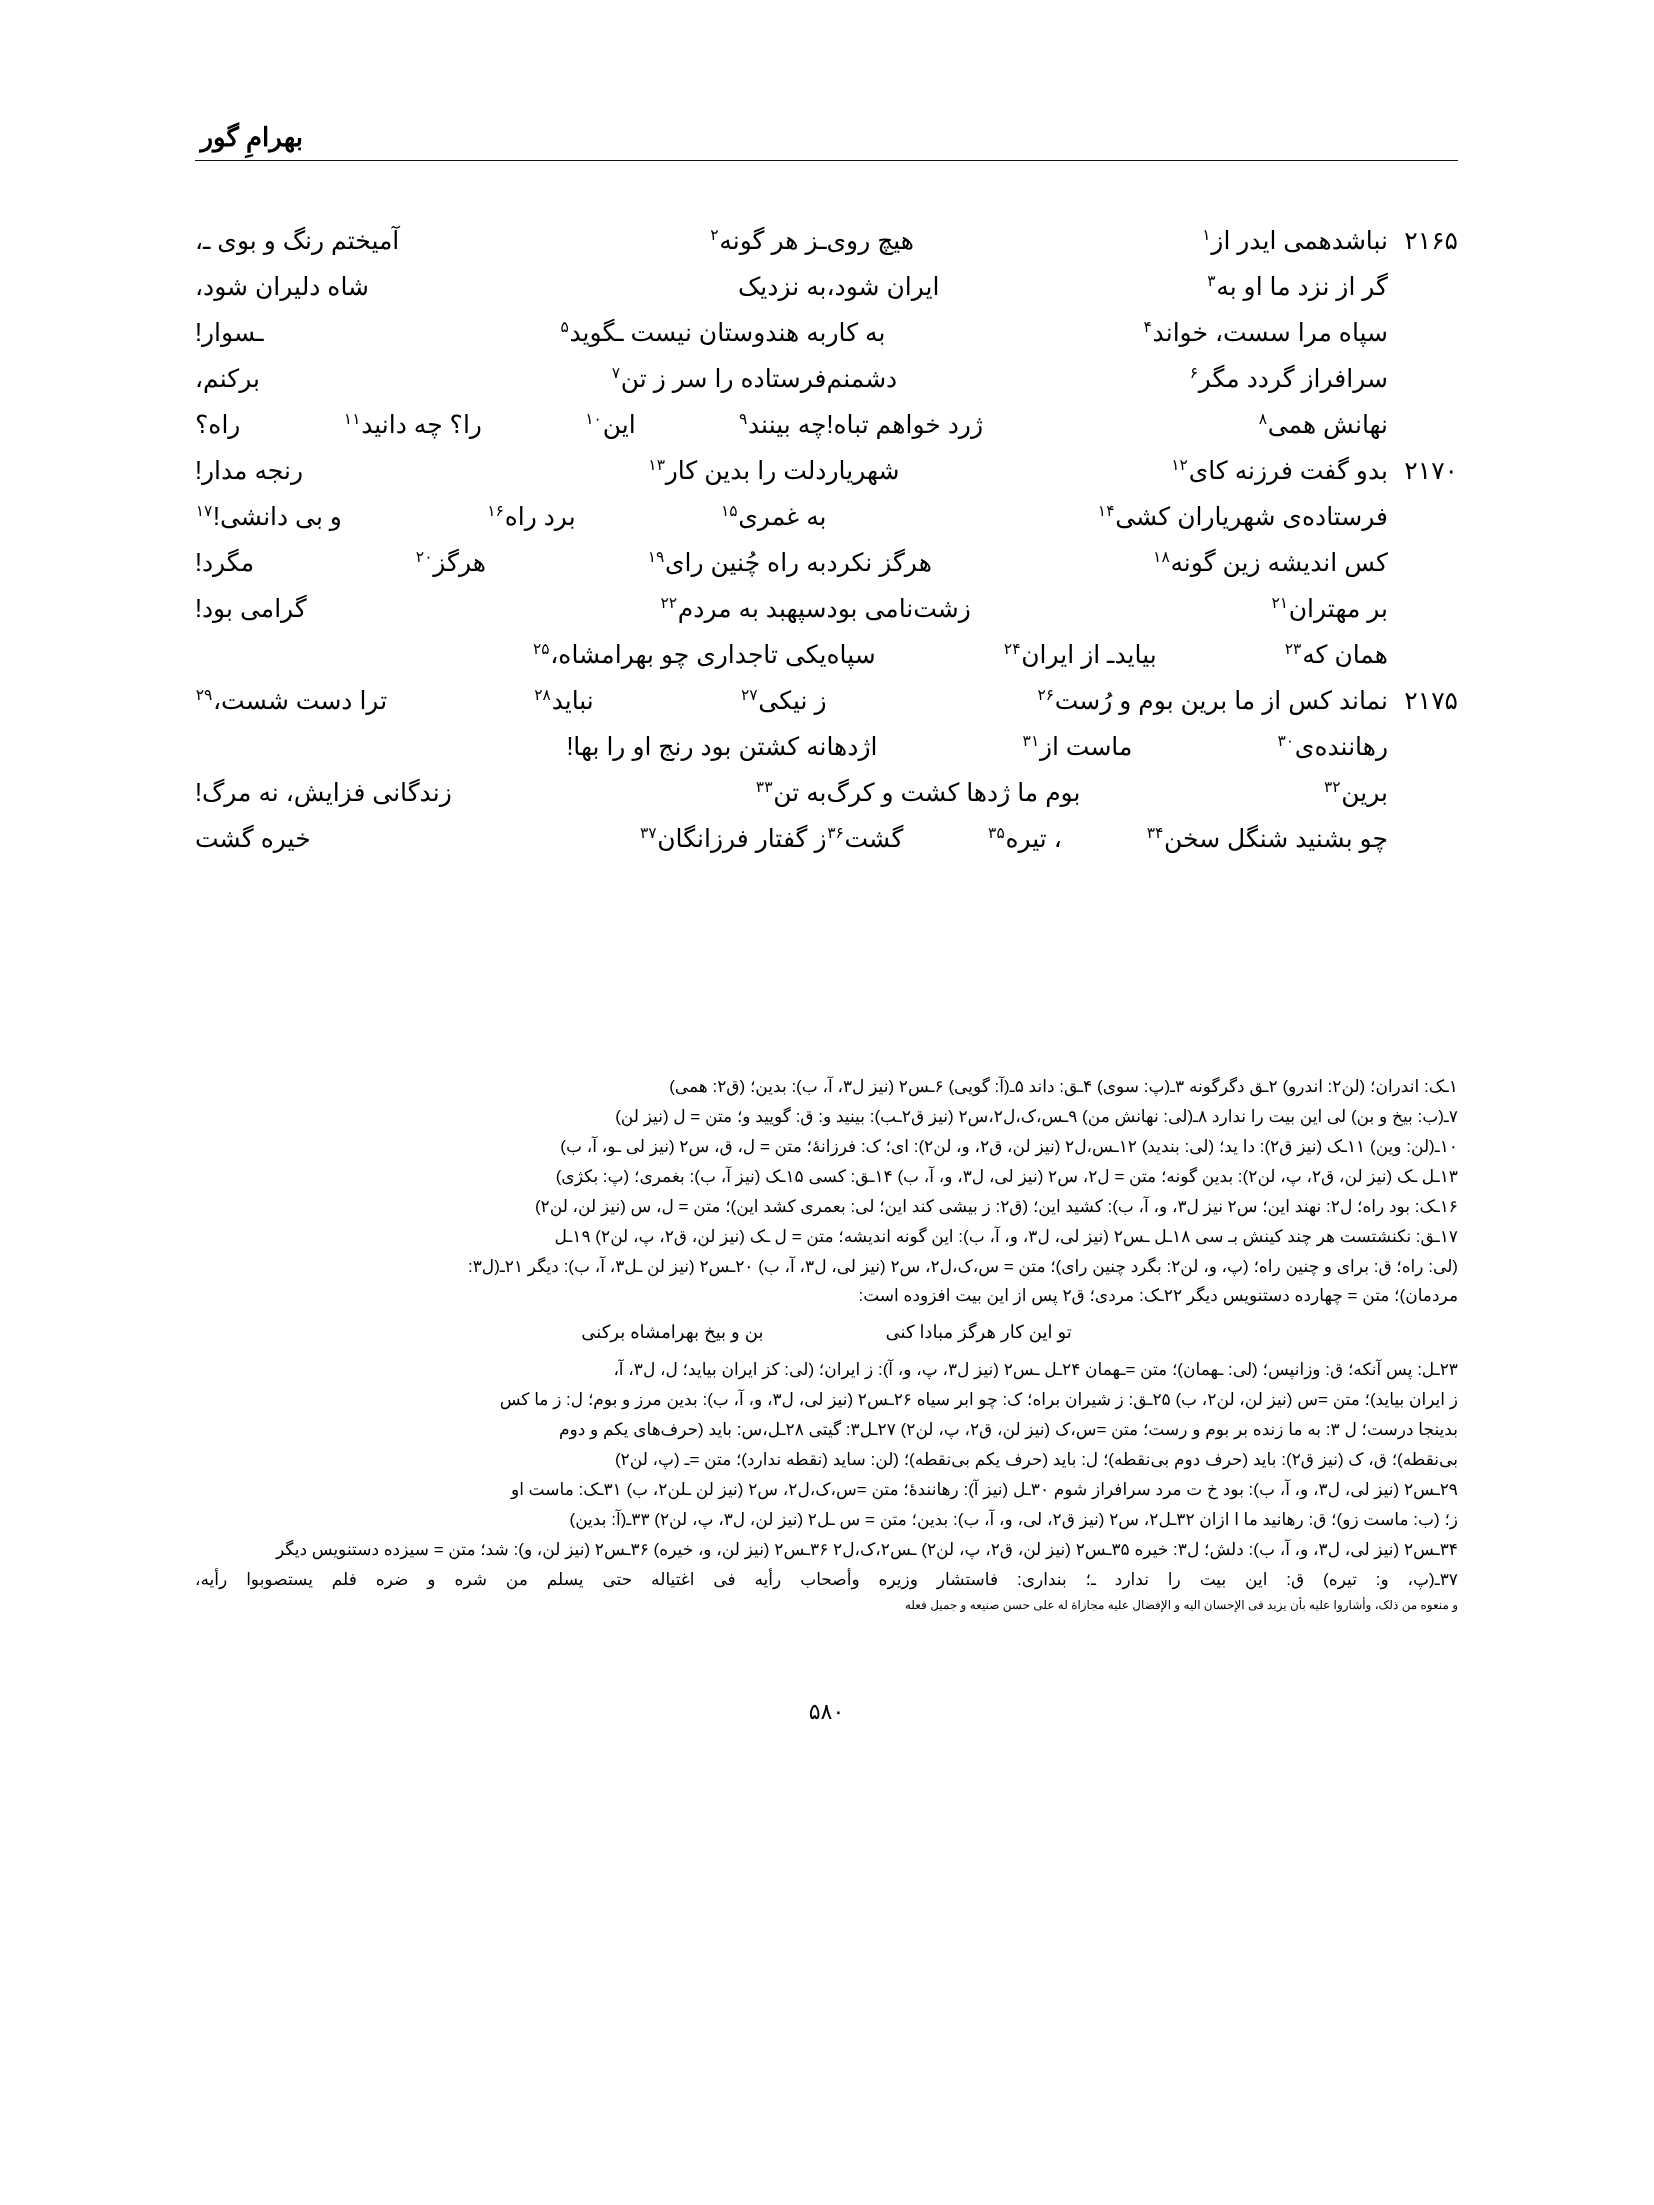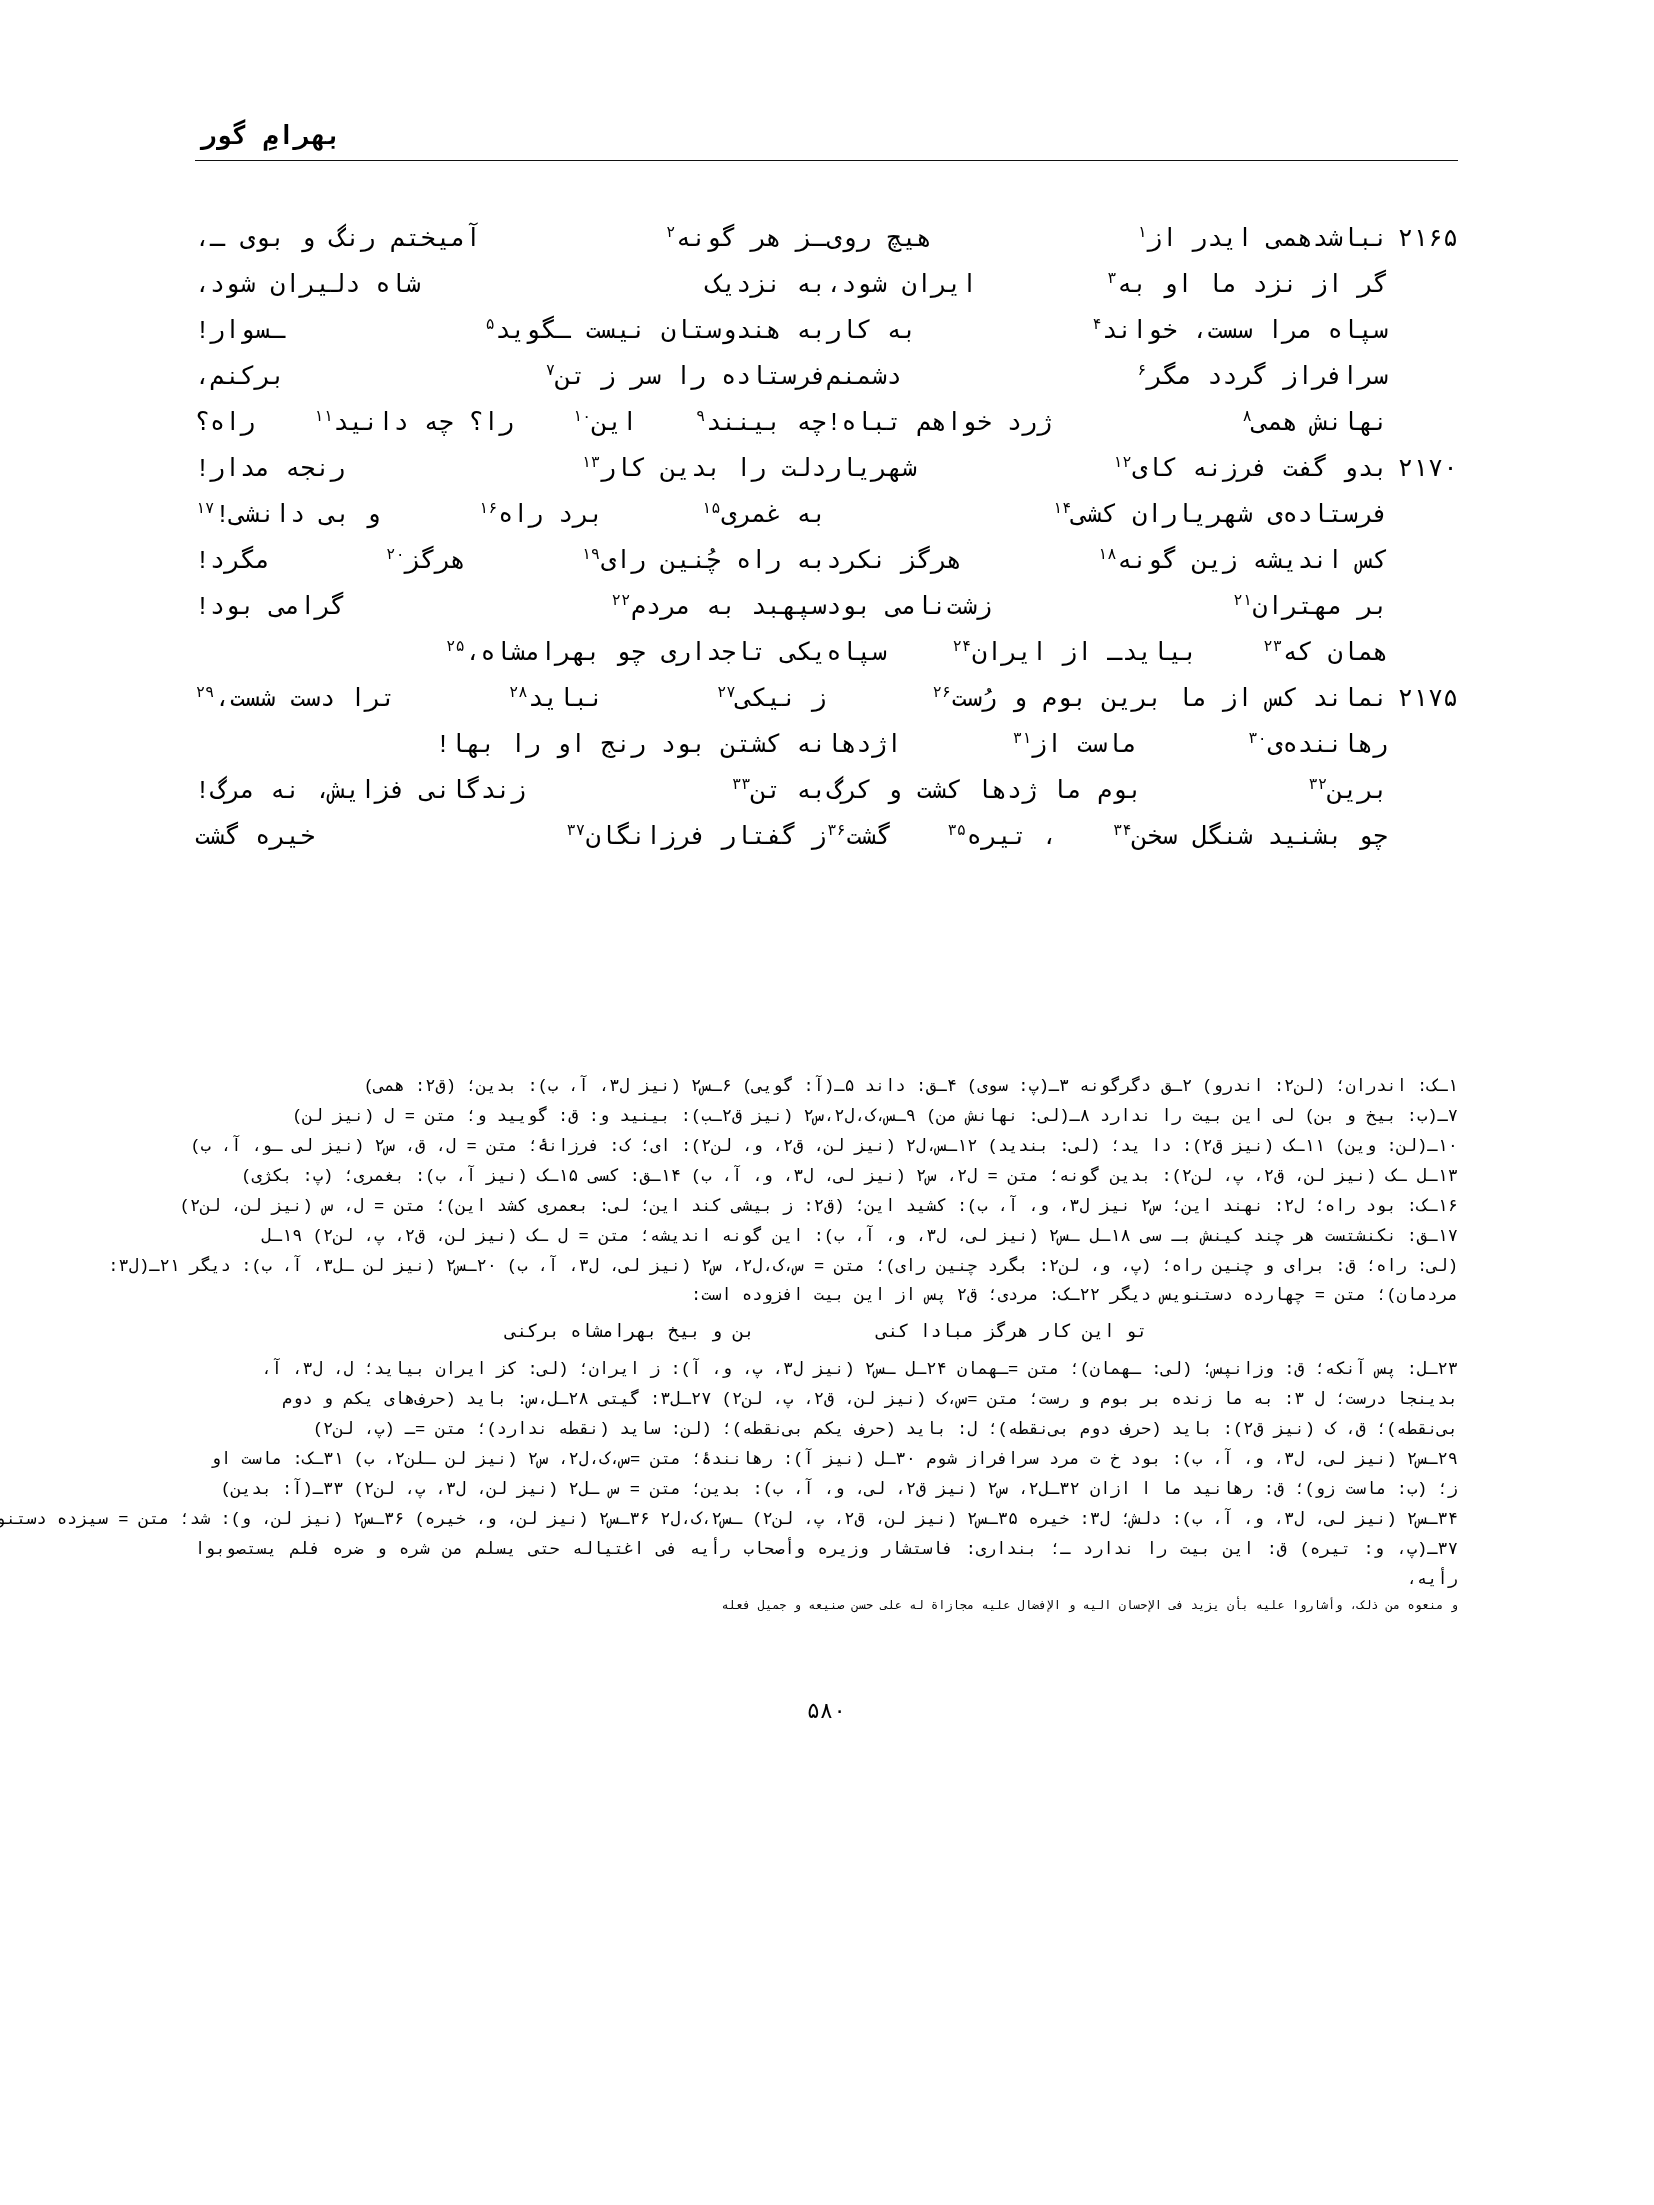--- a/index.html
+++ b/index.html
@@ -6,21 +6,21 @@
   html, body {
     margin: 0;
     padding: 0;
     background: #ffffff;
   }
   .page {
     position: relative;
     width: 1655px;
     height: 1798px;
     background: #ffffff;
-    font-family: Liberation Mono, monospace;
+    font-family: Liberation Sans, sans-serif;
     color: #000000;
     overflow: hidden;
     box-sizing: border-box;
   }
 
   
   .header-zone {
     position: absolute;
     top: 122px;
     right: 196px;
@@ -397,20 +397,21 @@
     <span class="app-line">۱۷ـق: نکنشتست هر چند کینش بـ سی ۱۸ـل ـس۲ (نیز لی، ل۳، و، آ، ب): این گونه اندیشه؛ متن = ل ـک (نیز لن، ق۲، پ، لن۲) ۱۹ـل</span>
     <span class="app-line">(لی: راه؛ ق: برای و چنین راه؛ (پ، و، لن۲: بگرد چنین رای)؛ متن = س،ک،ل۲، س۲ (نیز لی، ل۳، آ، ب) ۲۰ـس۲ (نیز لن ـل۳، آ، ب): دیگر ۲۱ـ(ل۳:</span>
     <span class="app-line">مردمان)؛ متن = چهارده دستنویس دیگر ۲۲ـک: مردی؛ ق۲ پس از این بیت افزوده است:</span>
 
     <div class="inset-couplet">
       <span>تو این کار هرگز مبادا کنی</span>
       <span>بن و بیخ بهرامشاه برکنی</span>
     </div>
 
     <span class="app-line">۲۳ـل: پس آنکه؛ ق: وزانپس؛ (لی: ـهمان)؛ متن =ـهمان ۲۴ـل ـس۲ (نیز ل۳، پ، و، آ): ز ایران؛ (لی: کز ایران بیاید؛ ل، ل۳، آ،</span>
+    <span class="app-line">ز ایران بیاید)؛ متن =س (نیز لن، لن۲، ب) ۲۵ـق: ز شیران براه؛ ک: چو ابر سیاه ۲۶ـس۲ (نیز لی، ل۳، و، آ، ب): بدین مرز و بوم؛ ل: ز ما کس</span>
     <span class="app-line">بدینجا درست؛ ل ۳: به ما زنده بر بوم و رست؛ متن =س،ک (نیز لن، ق۲، پ، لن۲) ۲۷ـل۳: گیتی ۲۸ـل،س: باید (حرف‌های یکم و دوم</span>
     <span class="app-line">بی‌نقطه)؛ ق، ک (نیز ق۲): باید (حرف دوم بی‌نقطه)؛ ل: باید (حرف یکم بی‌نقطه)؛ (لن: ساید (نقطه ندارد)؛ متن =ـ (پ، لن۲)</span>
     <span class="app-line">۲۹ـس۲ (نیز لی، ل۳، و، آ، ب): بود خ ت مرد سرافراز شوم ۳۰ـل (نیز آ): رهانندۀ؛ متن =س،ک،ل۲، س۲ (نیز لن ـلن۲، ب) ۳۱ـک: ماست او</span>
     <span class="app-line">ز؛ (ب: ماست زو)؛ ق: رهانید ما ا ازان ۳۲ـل۲، س۲ (نیز ق۲، لی، و، آ، ب): بدین؛ متن = س ـل۲ (نیز لن، ل۳، پ، لن۲) ۳۳ـ(آ: بدین)</span>
     <span class="app-line">۳۴ـس۲ (نیز لی، ل۳، و، آ، ب): دلش؛ ل۳: خیره ۳۵ـس۲ (نیز لن، ق۲، پ، لن۲) ـس۲،ک،ل۲ ۳۶ـس۲ (نیز لن، و، خیره) ۳۶ـس۲ (نیز لن، و): شد؛ متن = سیزده دستنویس دیگر</span>
 
     <span class="arabic-tail">۳۷ـ(پ، و: تیره) ق: این بیت را ندارد ـ؛ بنداری: فاستشار وزیره وأصحاب رأیه فی اغتیاله حتی یسلم من شره و ضره فلم یستصوبوا رأیه،</span>
     <span class="arabic-last">و منعوه من ذلک، وأشاروا علیه بأن یزید فی الإحسان الیه و الإفضال علیه مجازاة له علی حسن صنیعه و جمیل فعله</span>
   </div>
 

